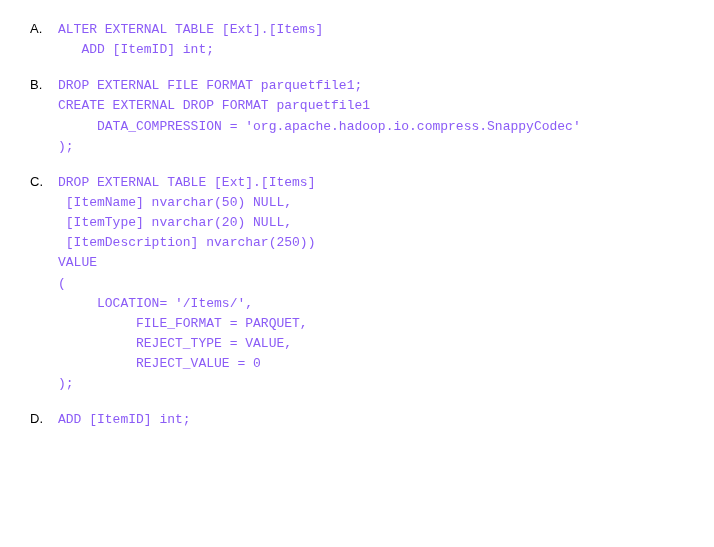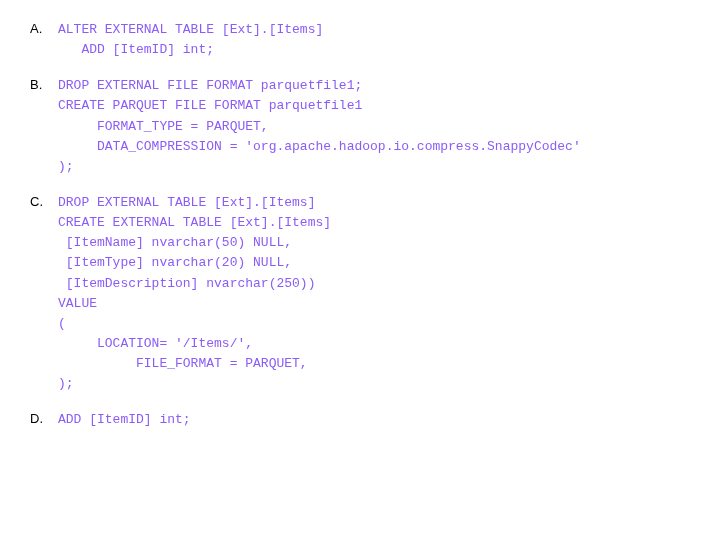--- a/index.html
+++ b/index.html
@@ -76,38 +76,38 @@
       <span class="option-label">A.</span>
       <div class="option-content">
         <div class="code-line">ALTER EXTERNAL TABLE [Ext].[Items]</div>
         <div class="code-line">   ADD [ItemID] int;</div>
       </div>
     </div>
     <div class="option">
       <span class="option-label">B.</span>
       <div class="option-content">
         <div class="code-line">DROP EXTERNAL FILE FORMAT parquetfile1;</div>
-        <div class="code-line">CREATE PARQUET FILE FORMAT parquetfile1</div>
-        <div class="code-line">     FORMAT_TYPE = PARQUET,</div>
+        <div class="code-line">CREATE EXTERNAL DROP FORMAT parquetfile1</div>
         <div class="code-line">     DATA_COMPRESSION = 'org.apache.hadoop.io.compress.SnappyCodec'</div>
         <div class="code-line">);</div>
       </div>
     </div>
     <div class="option">
       <span class="option-label">C.</span>
       <div class="option-content">
         <div class="code-line">DROP EXTERNAL TABLE [Ext].[Items]</div>
-        <div class="code-line">CREATE EXTERNAL TABLE [Ext].[Items]</div>
         <div class="code-line"> [ItemName] nvarchar(50) NULL,</div>
         <div class="code-line"> [ItemType] nvarchar(20) NULL,</div>
         <div class="code-line"> [ItemDescription] nvarchar(250))</div>
         <div class="code-line">VALUE</div>
         <div class="code-line">(</div>
         <div class="code-line">     LOCATION= '/Items/',</div>
         <div class="code-line">          FILE_FORMAT = PARQUET,</div>
+        <div class="code-line">          REJECT_TYPE = VALUE,</div>
+        <div class="code-line">          REJECT_VALUE = 0</div>
         <div class="code-line">);</div>
       </div>
     </div>
     <div class="option">
       <span class="option-label">D.</span>
       <div class="option-content">
         <div class="code-line">ADD [ItemID] int;</div>
       </div>
     </div>
     <div class="watermark"></div>

